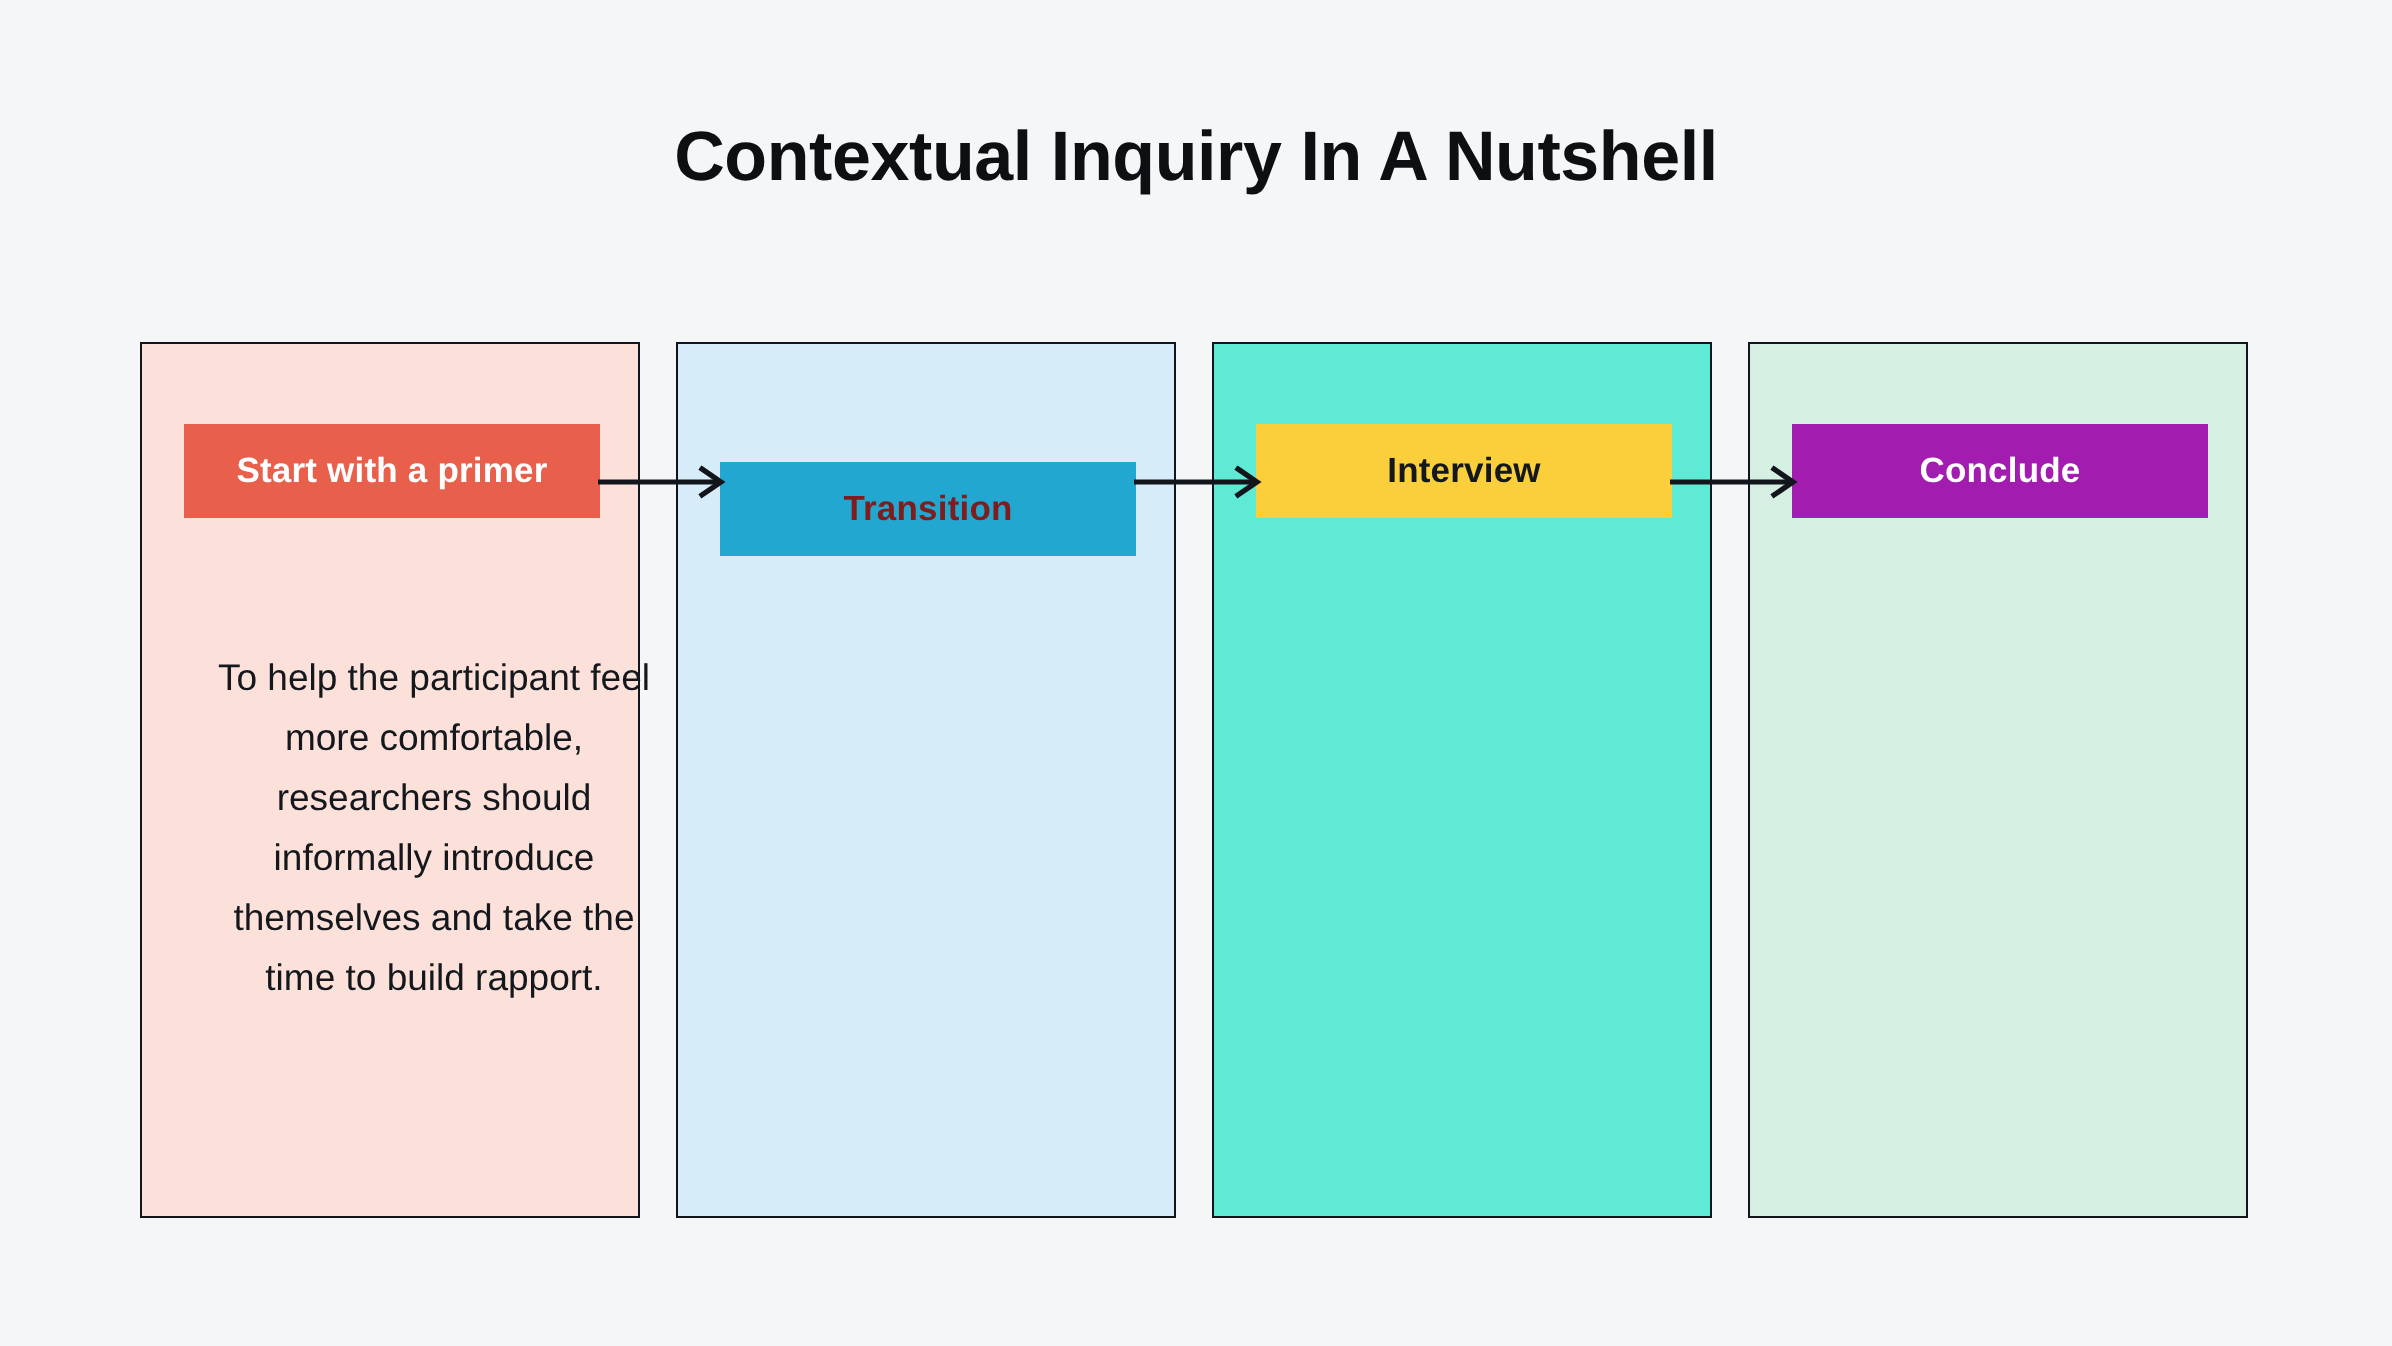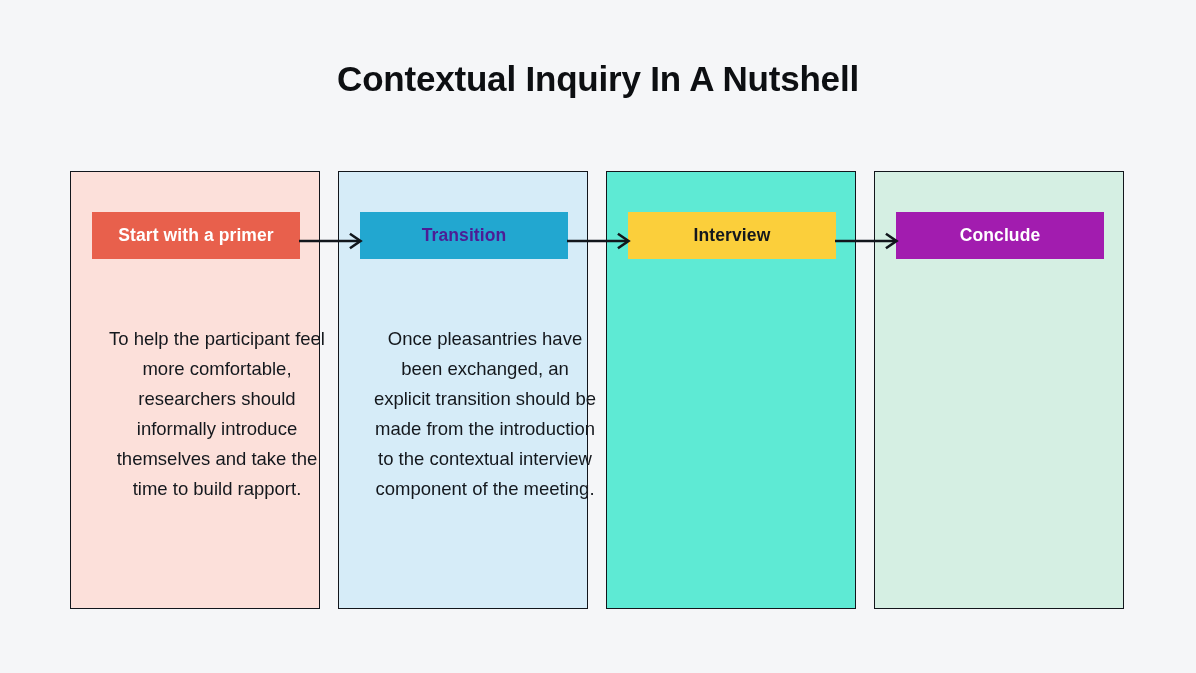--- a/index.html
+++ b/index.html
@@ -70,21 +70,21 @@
     display: flex;
     align-items: center;
     justify-content: center;
     font-size: 17.5px;
     font-weight: bold;
     letter-spacing: 0.1px;
     box-sizing: border-box;
   }
 
   .card-0 .card-header { background: #e8604c; color: #ffffff; }
-  .card-1 .card-header { background: #22a7d0; color: #4c1d95; }
+  .card-1 .card-header { background: #22a7d0; color: #7f1d1d; margin-top: 19px; }
   .card-2 .card-header { background: #fbcf3b; color: #14181d; }
   .card-3 .card-header { background: #a21caf; color: #ffffff; }
 
   .card-body {
     position: absolute;
     top: 152px;
     left: 12px;
     width: 226px;
     text-align: center;
     font-size: 18.5px;
@@ -119,21 +119,20 @@
 
   <div class="flow">
 
     <div class="card card-0">
       <div class="card-header">Start with a primer</div>
       <div class="card-body">To help the participant feel more comfortable, researchers should informally introduce themselves and take the time to build rapport.</div>
     </div>
 
     <div class="card card-1">
       <div class="card-header">Transition</div>
-      <div class="card-body">Once pleasantries have been exchanged, an explicit transition should be made from the introduction to the contextual interview component of the meeting.</div>
     </div>
 
     <div class="card card-2">
       <div class="card-header">Interview</div>
     </div>
 
     <div class="card card-3">
       <div class="card-header">Conclude</div>
     </div>
 

